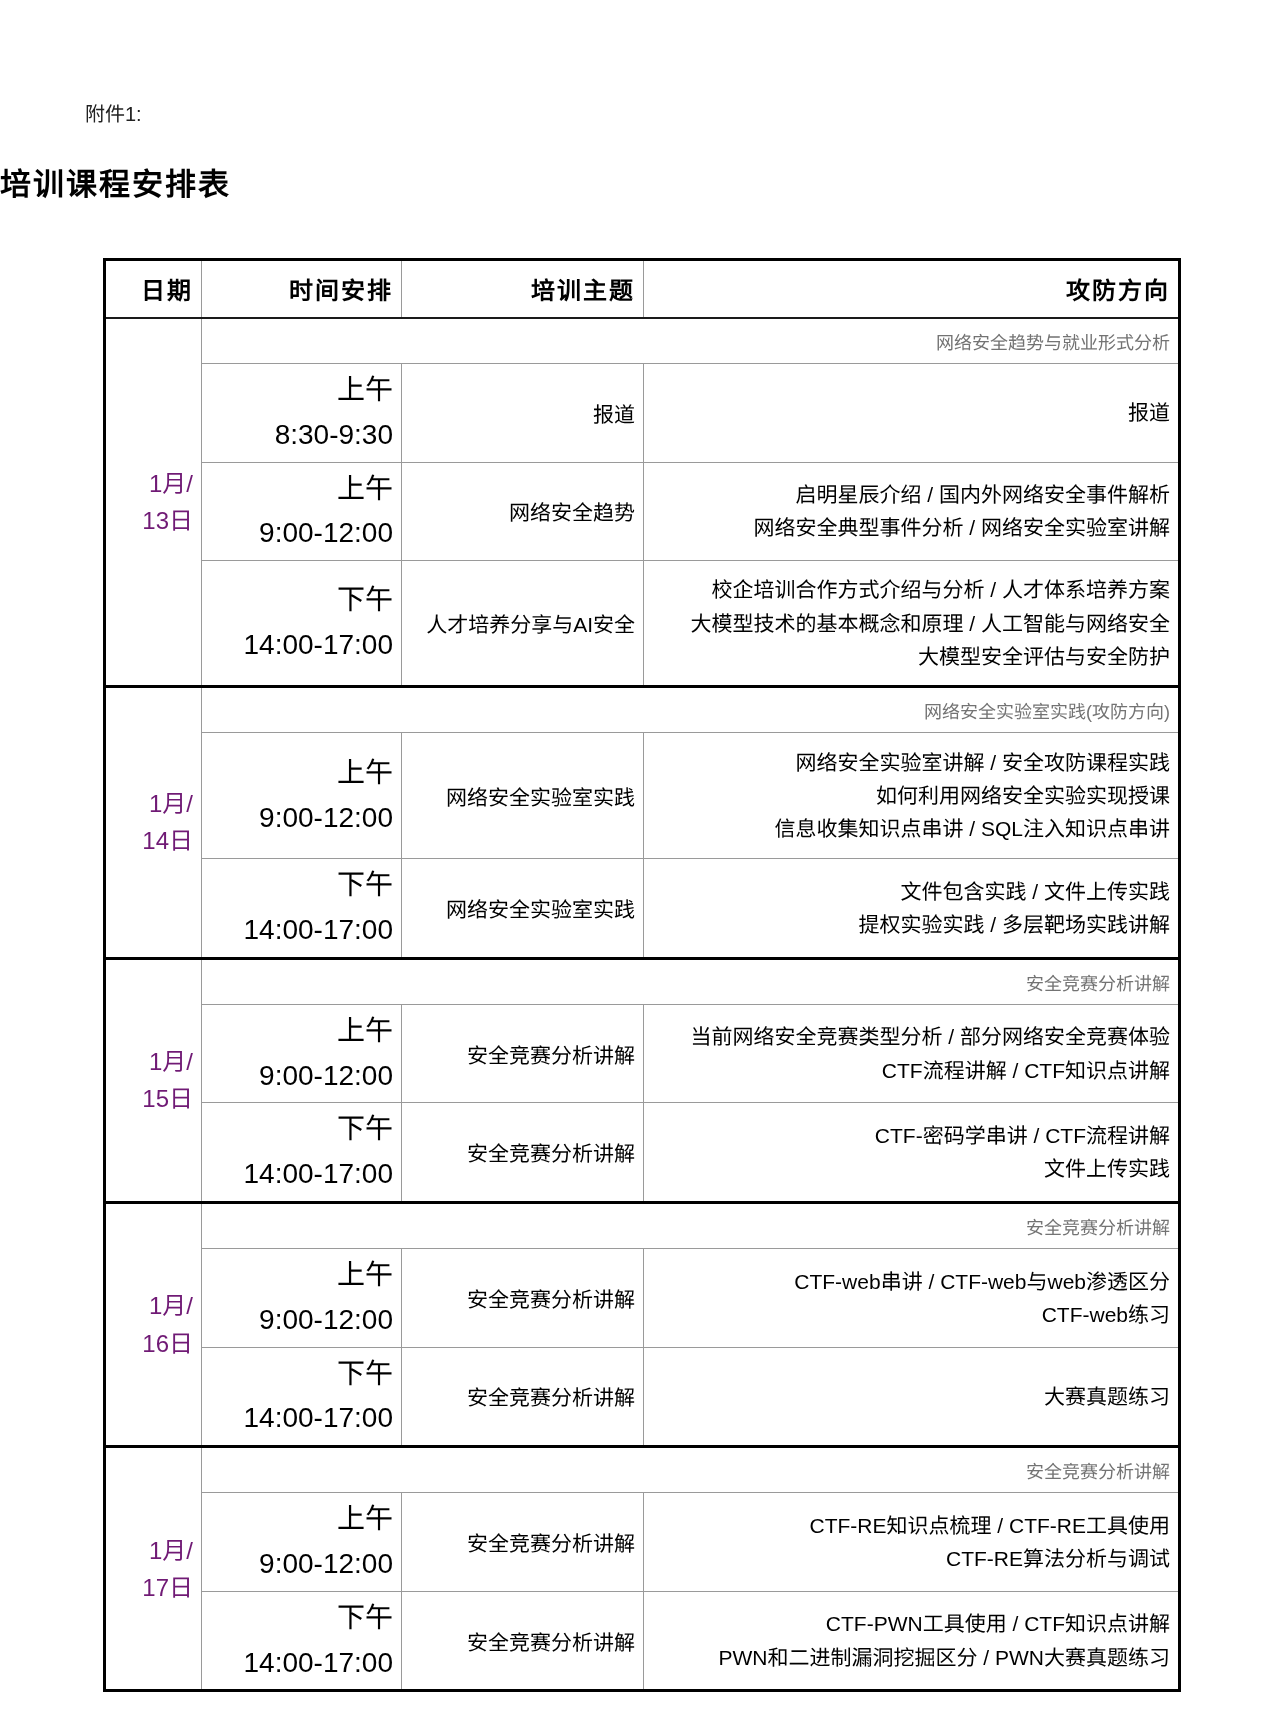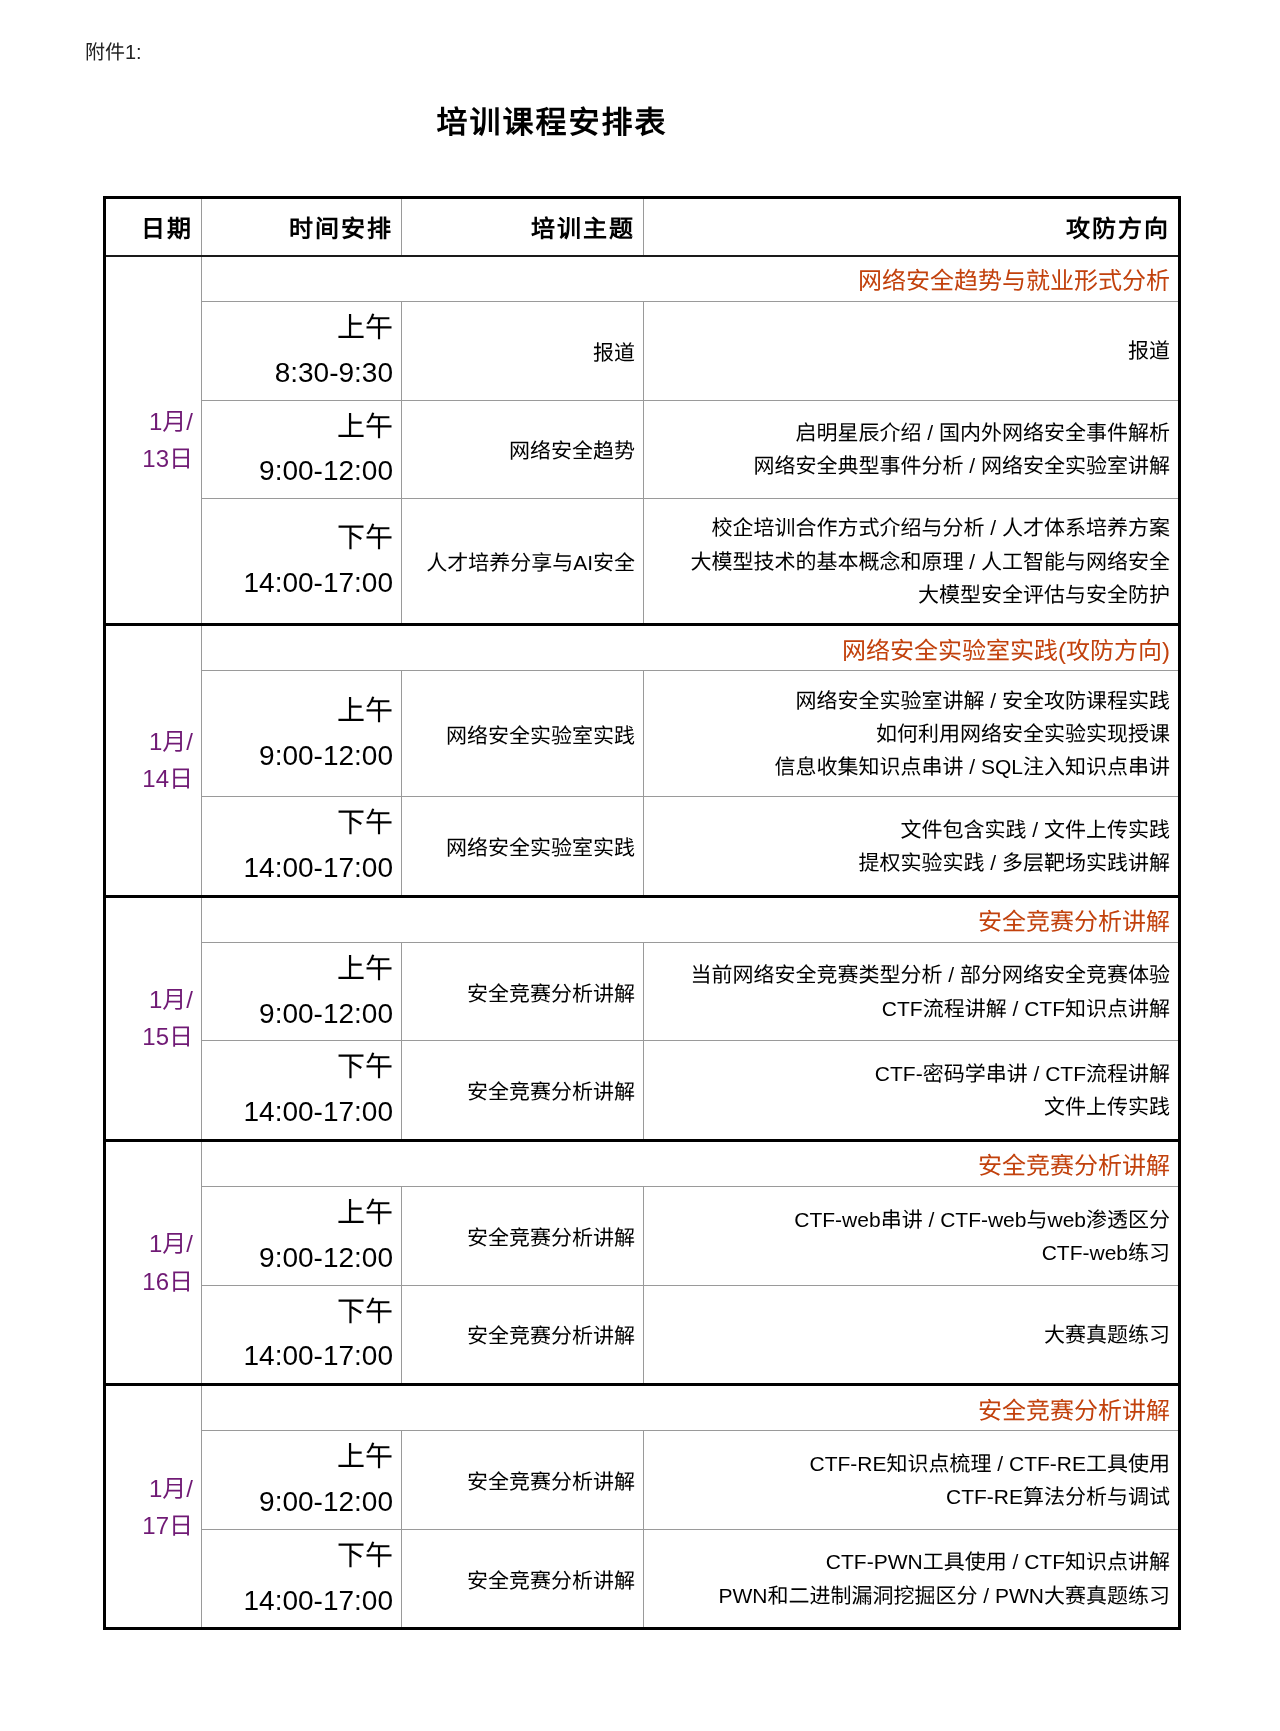--- a/index.html
+++ b/index.html
@@ -9,31 +9,31 @@
     width: 1280px;
     height: 1731px;
     overflow: hidden;
     font-family: "Liberation Sans", "DejaVu Sans", sans-serif;
     color: #111111;
   }
   .page {
     box-sizing: border-box;
     width: 1280px;
     height: 1731px;
-    padding-top: 36px;
+    padding-top: 98px;
   }
   .attachment {
     margin-left: 85px;
     font-size: 20px;
     color: #222;
   }
   .doc-title {
     margin: 32px 0 0 0;
     width: 1104px;
-    text-align: center;
+    text-align: left;
     font-family: "DejaVu Serif", "Liberation Serif", serif;
     font-size: 31px;
     font-weight: 700;
     letter-spacing: 2px;
     color: #000;
   }
   table.schedule {
     border-collapse: collapse;
     table-layout: fixed;
     width: 1075px;
@@ -58,21 +58,21 @@
     font-size: 24px;
     font-weight: 700;
     letter-spacing: 2px;
     color: #000;
     border-bottom: 2px solid #1a1a1a;
   }
   tbody.day-group { border-top: 3px solid #000000; }
   tbody.day-group:first-of-type { border-top: 2px solid #1a1a1a; }
 
   tr.section-row { height: 46px; }
-  td.section-cell { font-size: 24px; color: #c2410c; }
+  td.section-cell { font-size: 18px; color: #737373; }
 
   td.date-cell {
     font-size: 24px;
     line-height: 1.55;
     color: #701a75;
   }
   td.time-cell {
     font-size: 28px;
     line-height: 1.6;
     color: #000;

